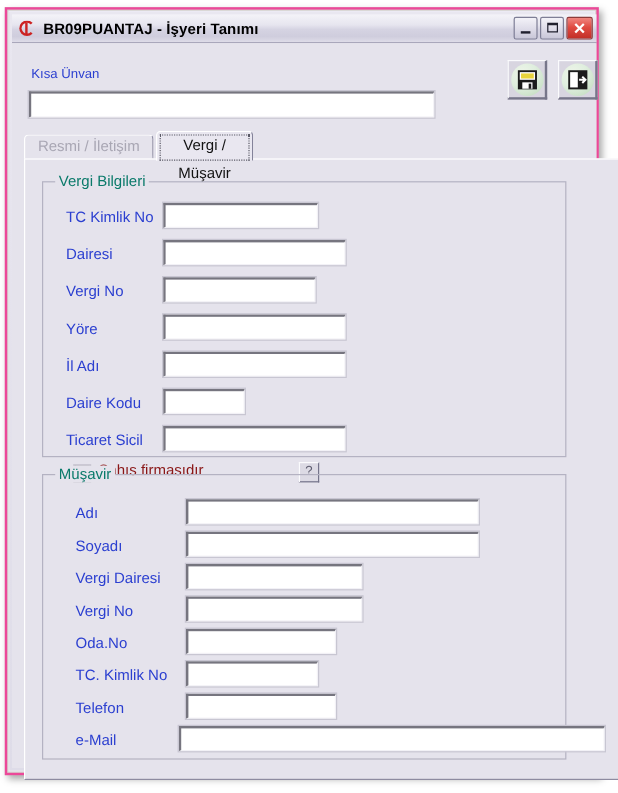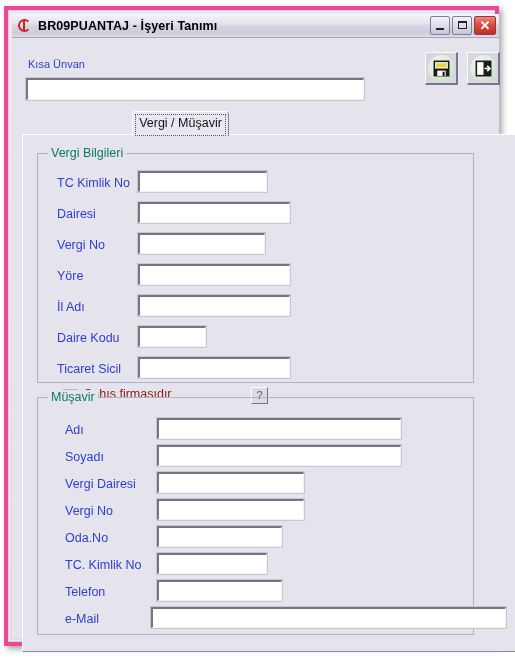--- a/index.html
+++ b/index.html
@@ -17,21 +17,21 @@
   }
 
   
   .window {
     position: absolute;
     left: 4px;
     top: 6px;
     width: 495px;
     height: 640px;
     background: #d6d3ce;
-    border: 4px solid #ec4899;
+    border: 2px solid #ec4899;
     box-sizing: border-box;
     box-shadow: 3px 3px 6px rgba(0,0,0,0.35);
   }
   .window-inner {
     position: absolute;
     left: 1px; top: 1px; right: 1px; bottom: 1px;
     border: 1px solid #eceaf4;
     box-sizing: border-box;
     background: linear-gradient(to bottom,#e9e7f0 0%,#dedce8 100%);
   }
@@ -216,21 +216,21 @@
     border-top-left-radius: 4px;
     border-top-right-radius: 4px;
   }
   .tab.inactive {
     left: 0px;
     width: 108px;
     color: #a9a7b4;
   }
   .tab.active {
     left: 110px;
-    width: 97px;
+    width: 81px;
     top: 0px;
     height: 25px;
     line-height: 23px;
     color: #121212;
     background: #e9e7f0;
     z-index: 3;
     border-right: 1px solid #84839a;
   }
   .tab.active .focusline {
     position: absolute;
@@ -355,20 +355,23 @@
         <div class="tool-btn" style="left:455px; top:14px;">
           <div class="disc"></div>
           <svg class="ic-exit" viewBox="0 0 16 16">
             <rect x="0.5" y="0.5" width="15" height="15" fill="#1b1b1b"></rect>
             <rect x="2" y="2" width="6" height="12" fill="#ffffff"></rect>
             <path d="M9 8 L14 8 M11.5 5.5 L14 8 L11.5 10.5" stroke="#ffffff" stroke-width="1.6" fill="none"></path>
           </svg>
         </div>
 
         <div class="tabstrip">
+          <div class="tab inactive">
+            <span>Resmi / İletişim</span>
+          </div>
           <div class="tab active">
             <span>Vergi / Müşavir</span>
             <span class="focusline"></span>
           </div>
         </div>
 
         <div class="tabpanel">
 
           <div class="groupbox" id="gb-vergi">
             <span class="gb-title">Vergi Bilgileri</span>

